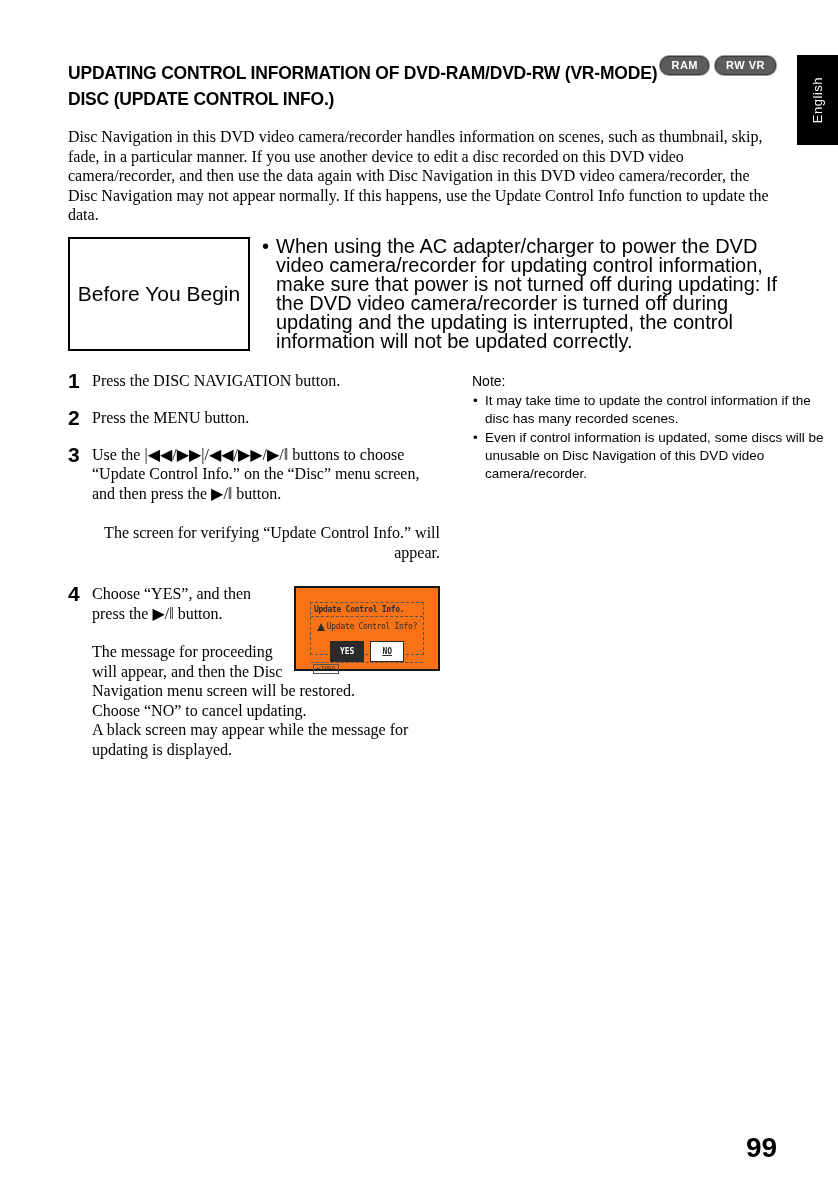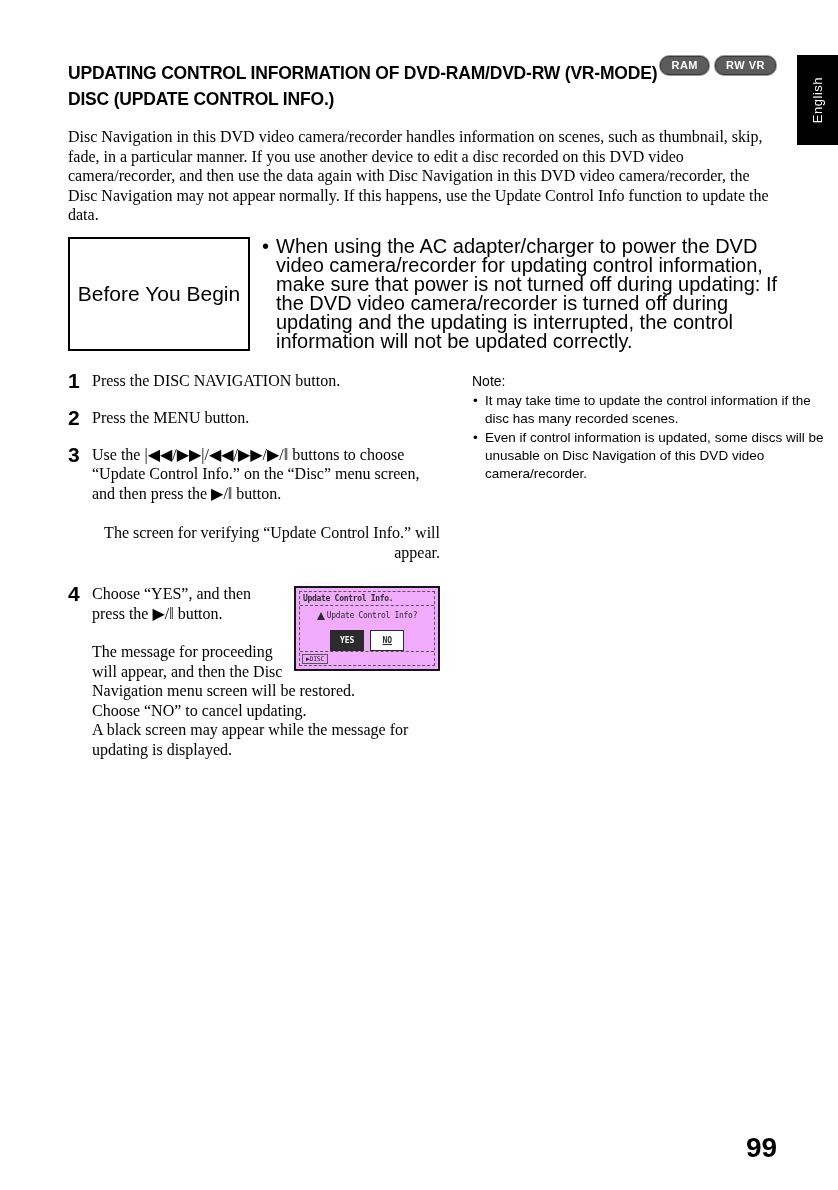--- a/index.html
+++ b/index.html
@@ -69,22 +69,22 @@
     font-weight:bold;font-size:21px;line-height:20px;
     width:16px;margin-right:8px;flex:none;
   }
   .step-body{font-size:16px;line-height:19.5px;flex:1;}
   .step-follow{margin:20px 0 22px 24px;font-size:16px;line-height:19.5px;text-align:right;}
   .step4-body p{margin:0 0 0 0;font-size:16px;line-height:19.5px;}
   .step4-body .gap{height:19px;}
   
   .lcd{
     float:right;width:146px;height:85px;margin:2px 0 8px 8px;
-    border:2px solid #161616;background:#f0abfc;
-    box-sizing:border-box;padding:3px;
+    border:2px solid #161616;background:#f97316;
+    box-sizing:border-box;padding:14px;
     font-family:"DejaVu Sans Mono", monospace;color:#2b2b2b;
   }
   .lcd-inner{
     border:1px dashed #555;height:100%;box-sizing:border-box;
     display:flex;flex-direction:column;
   }
   .lcd-title{
     font-size:8px;font-weight:bold;line-height:10px;
     padding:2px 3px 1px 3px;border-bottom:1px dashed #555;
     white-space:nowrap;letter-spacing:-0.3px;
@@ -190,21 +190,21 @@
                   <div class="lcd-prompt">
                     <span class="alert-icon"></span>
                     <span>Update Control Info?</span>
                   </div>
                   <div class="lcd-buttons">
                     <span class="lcd-yes">YES</span>
                     <span class="lcd-no">NO</span>
                   </div>
                 </div>
                 <div class="lcd-footer">
-                  <span class="lcd-enter">▶DISC</span>
+                  <span class="lcd-enter">▶INFO</span>
                 </div>
               </div>
             </div>
 
             <p>Choose “YES”, and then press the ▶/‖ button.</p>
             <div class="gap"></div>
             <p>The message for proceeding will appear, and then the Disc Navigation menu screen will be restored.</p>
             <p>Choose “NO” to cancel updating.</p>
             <p>A black screen may appear while the message for updating is displayed.</p>
           </div>

